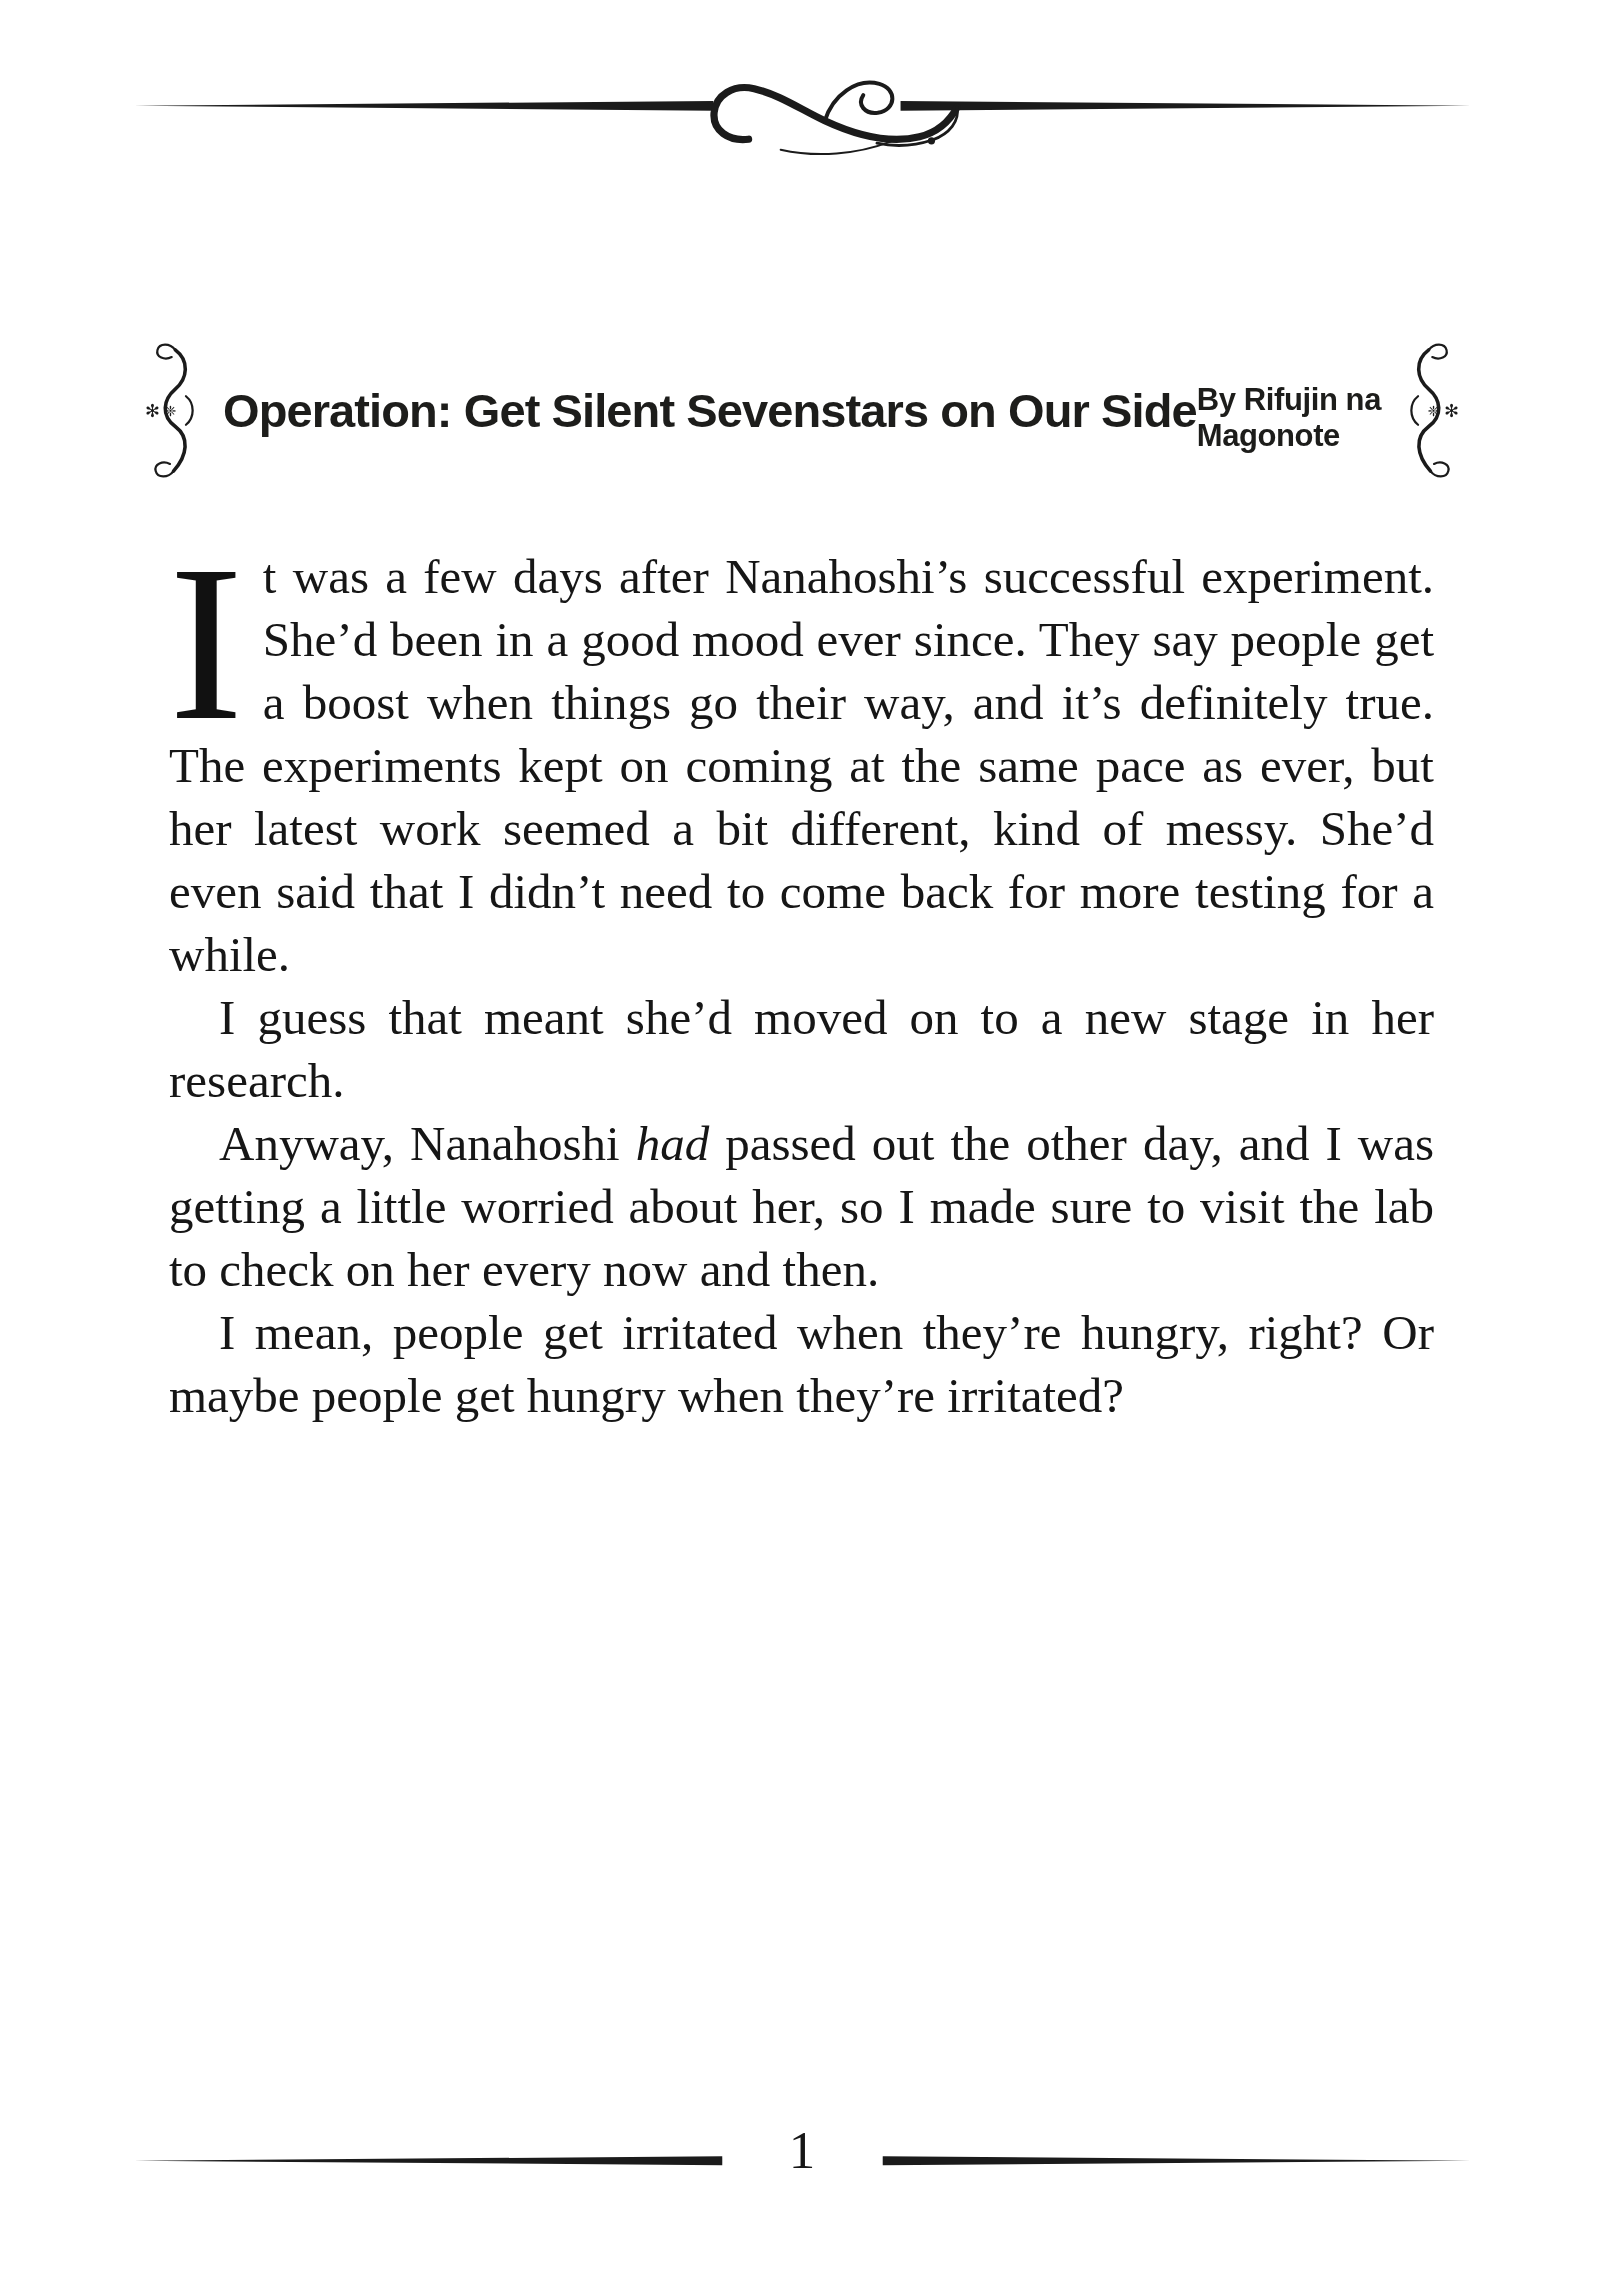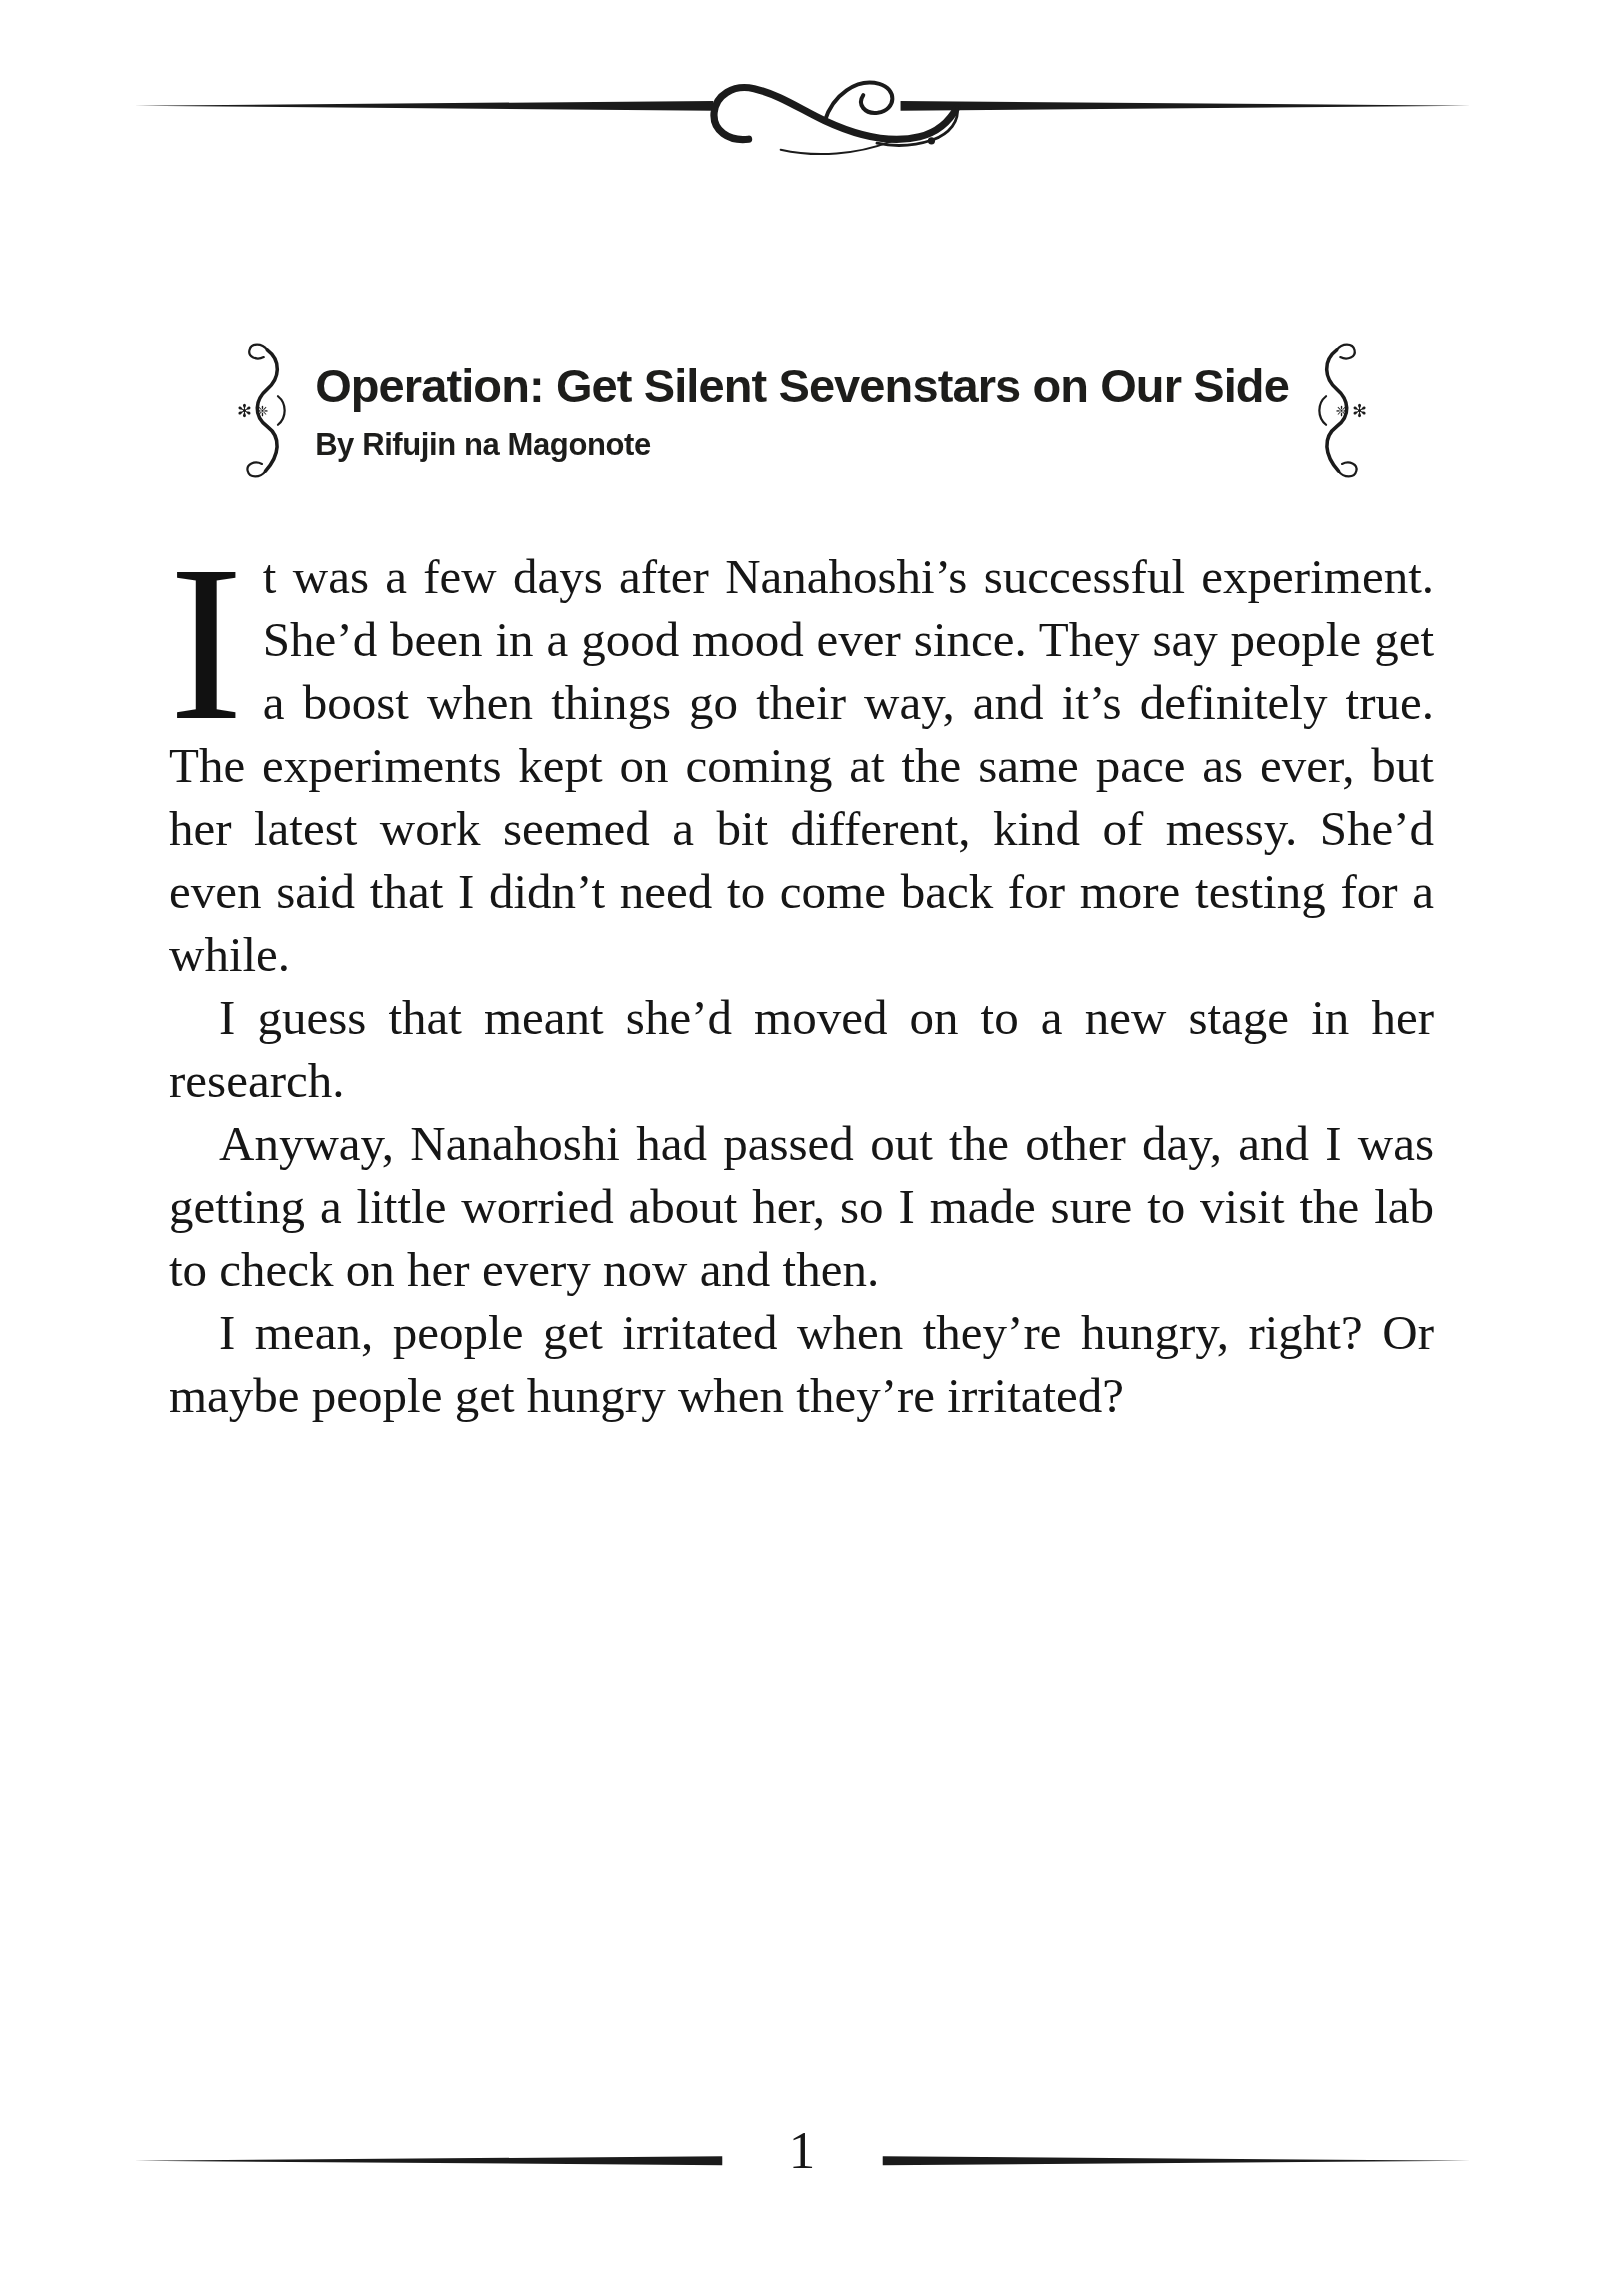--- a/index.html
+++ b/index.html
@@ -14,21 +14,21 @@
   
   .header-rule{
     position:absolute;left:134px;top:45px;
     width:1337px;height:143px;
   }
   
   .title-row{
     position:absolute;left:0;top:341px;width:1604px;
     display:flex;justify-content:center;align-items:center;gap:21.4px;
   }
-  .title-block{display:flex;flex-direction:column;align-items:flex-start;max-width:1158px;}
+  .title-block{display:flex;flex-direction:row;align-items:center;max-width:1158px;}
   .chapter-title{
     margin:0;
     font-family:"Liberation Sans",sans-serif;
     font-weight:700;
     font-size:47px;
     letter-spacing:-0.9px;
     line-height:55px;
     color:#1d1d1b;
     white-space:nowrap;
   }
@@ -53,21 +53,21 @@
   .body-text p{margin:0;text-indent:50px;}
   .body-text p.first{text-indent:0;}
   .dropcap{
     float:left;
     font-family:"Liberation Serif","DejaVu Serif",serif;
     font-size:223px;
     line-height:178px;
     margin:9px 19.6px 0 0;
     color:#111;
   }
-  .it{}
+  .it{font-style:italic;}
   
   .footer-rule{
     position:absolute;left:134px;top:2149px;
     width:1337px;height:27px;
   }
   .page-number{
     position:absolute;left:0;top:2124px;width:1604px;
     text-align:center;
     font-family:"Liberation Serif","DejaVu Serif",serif;
     font-size:53px;line-height:53px;

